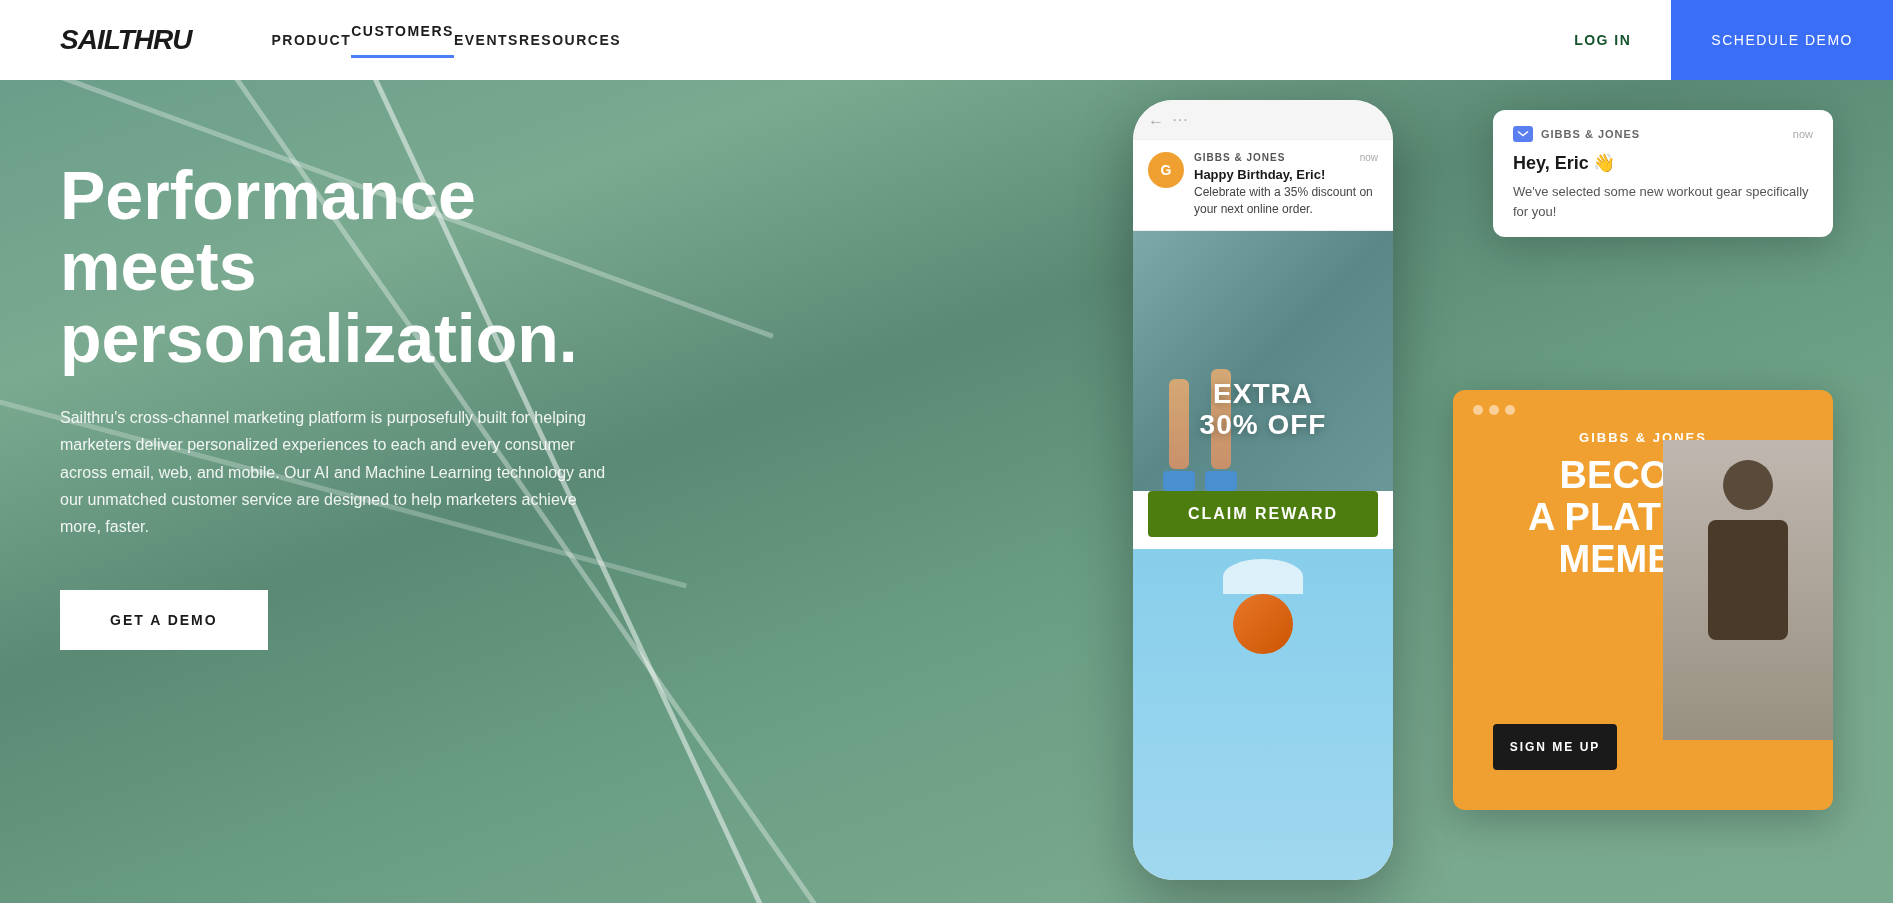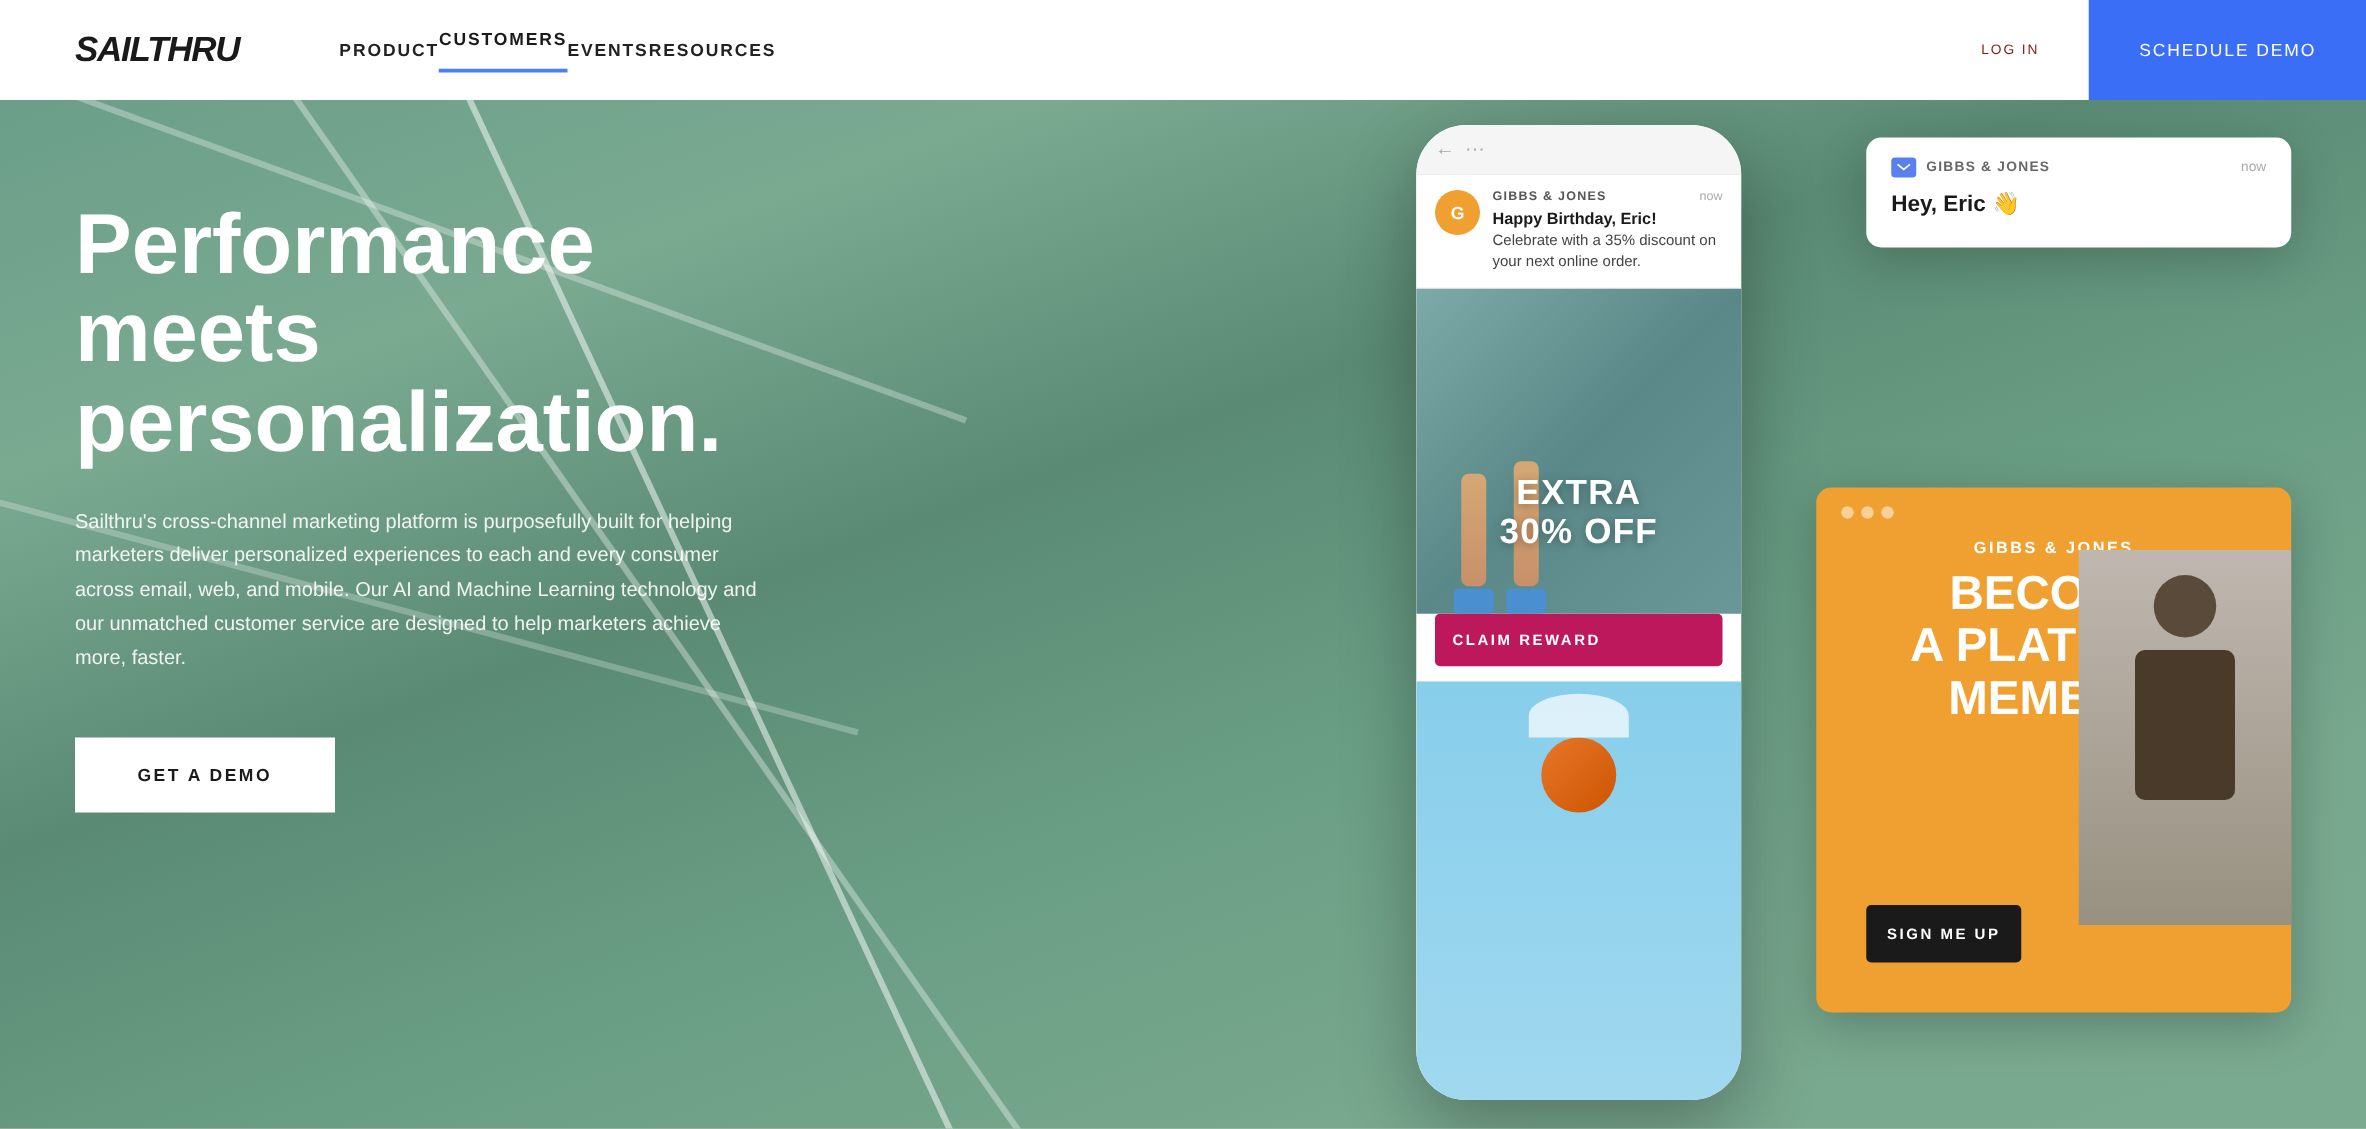--- a/index.html
+++ b/index.html
@@ -44,25 +44,25 @@
       color: #1a1a1a;
       border-bottom: 3px solid #4a7ff5;
       padding-bottom: 16px;
     }
     .nav-right {
       display: flex;
       align-items: center;
       height: 100%;
     }
     .nav-login {
-      font-size: 11px;
-      font-weight: 400;
+      font-size: 14px;
+      font-weight: 700;
       letter-spacing: 1.5px;
       text-transform: uppercase;
-      color: #7f1d1d;
+      color: #14532d;
       padding: 0 40px;
       cursor: pointer;
     }
     .nav-schedule {
       background: #3b6ef6;
       color: white;
       font-size: 14px;
       font-weight: 400;
       letter-spacing: 1.5px;
       text-transform: uppercase;
@@ -288,25 +288,25 @@
       text-align: center;
       color: white;
       font-size: 28px;
       font-weight: 900;
       text-transform: uppercase;
       letter-spacing: 1px;
       line-height: 1.1;
       text-shadow: 0 2px 8px rgba(0,0,0,0.3);
     }
     .phone-claim-btn {
-      background: #be185d;
-      color: white;
-      text-align: left;
+      background: #4d7c0f;
+      color: white;
+      text-align: center;
       padding: 14px;
-      font-size: 12px;
+      font-size: 16px;
       font-weight: 700;
       letter-spacing: 2px;
       text-transform: uppercase;
       margin: 0 15px 12px;
       border-radius: 4px;
     }
     .phone-bottom-img {
       flex: 1;
       background: linear-gradient(135deg, #87ceeb 0%, #98d8f0 100%);
       overflow: hidden;
@@ -516,20 +516,21 @@
       <div class="email-icon-box">
         <svg width="12" height="9" viewBox="0 0 12 9" fill="none">
           <rect width="12" height="9" rx="2" fill="#5a7ff0"></rect>
           <path d="M1 1.5L6 5.5L11 1.5" stroke="white" stroke-width="1.5"></path>
         </svg>
       </div>
       <span class="email-brand-text">GIBBS &amp; JONES</span>
       <span class="email-time">now</span>
     </div>
     <div class="email-greeting">Hey, Eric 👋</div>
+    <div class="email-body">We've selected some new workout gear specifically for you!</div>
   </div>
 
   <div class="promo-card">
     <div class="promo-card-dots">
       <div class="dot"></div>
       <div class="dot"></div>
       <div class="dot"></div>
     </div>
     <div class="promo-card-brand">GIBBS &amp; JONES</div>
     <div class="promo-card-title">

